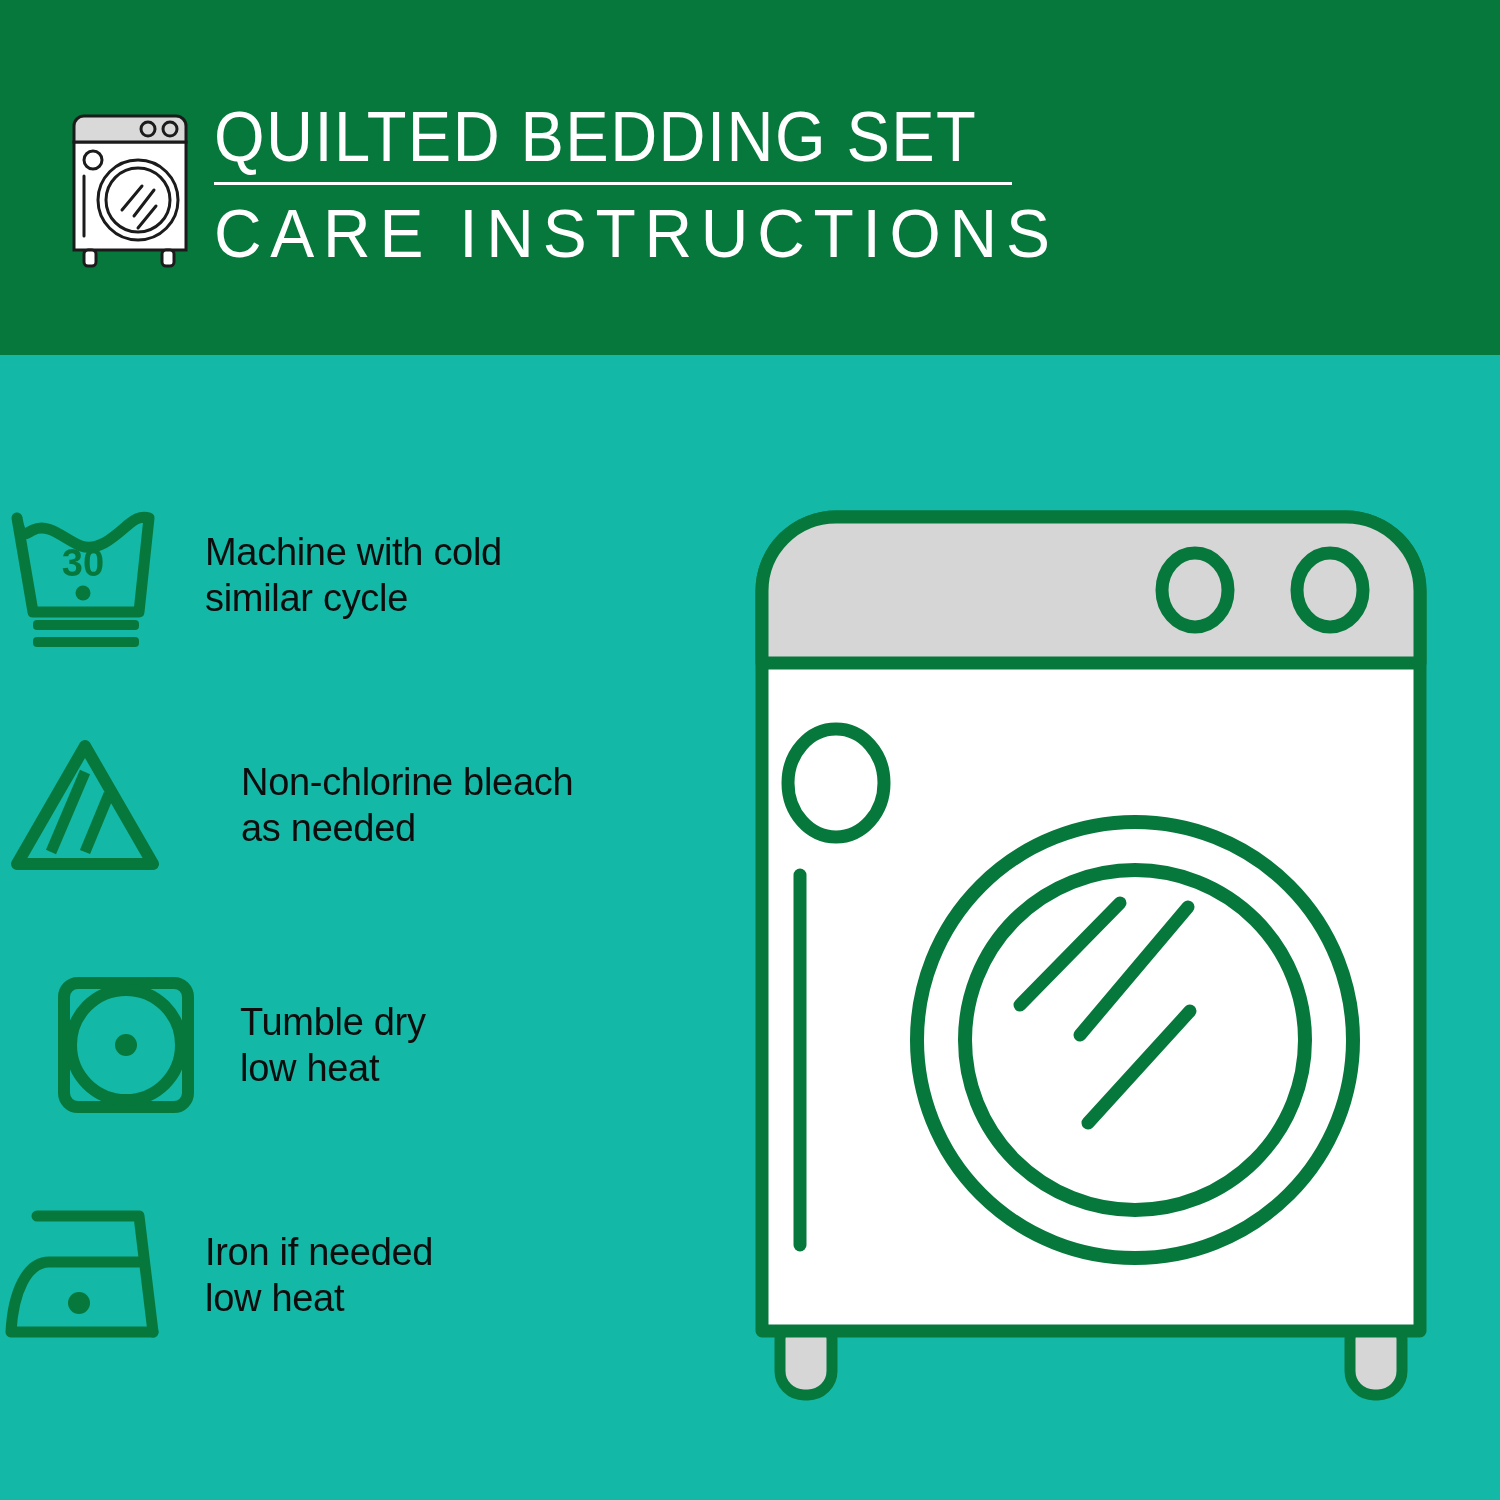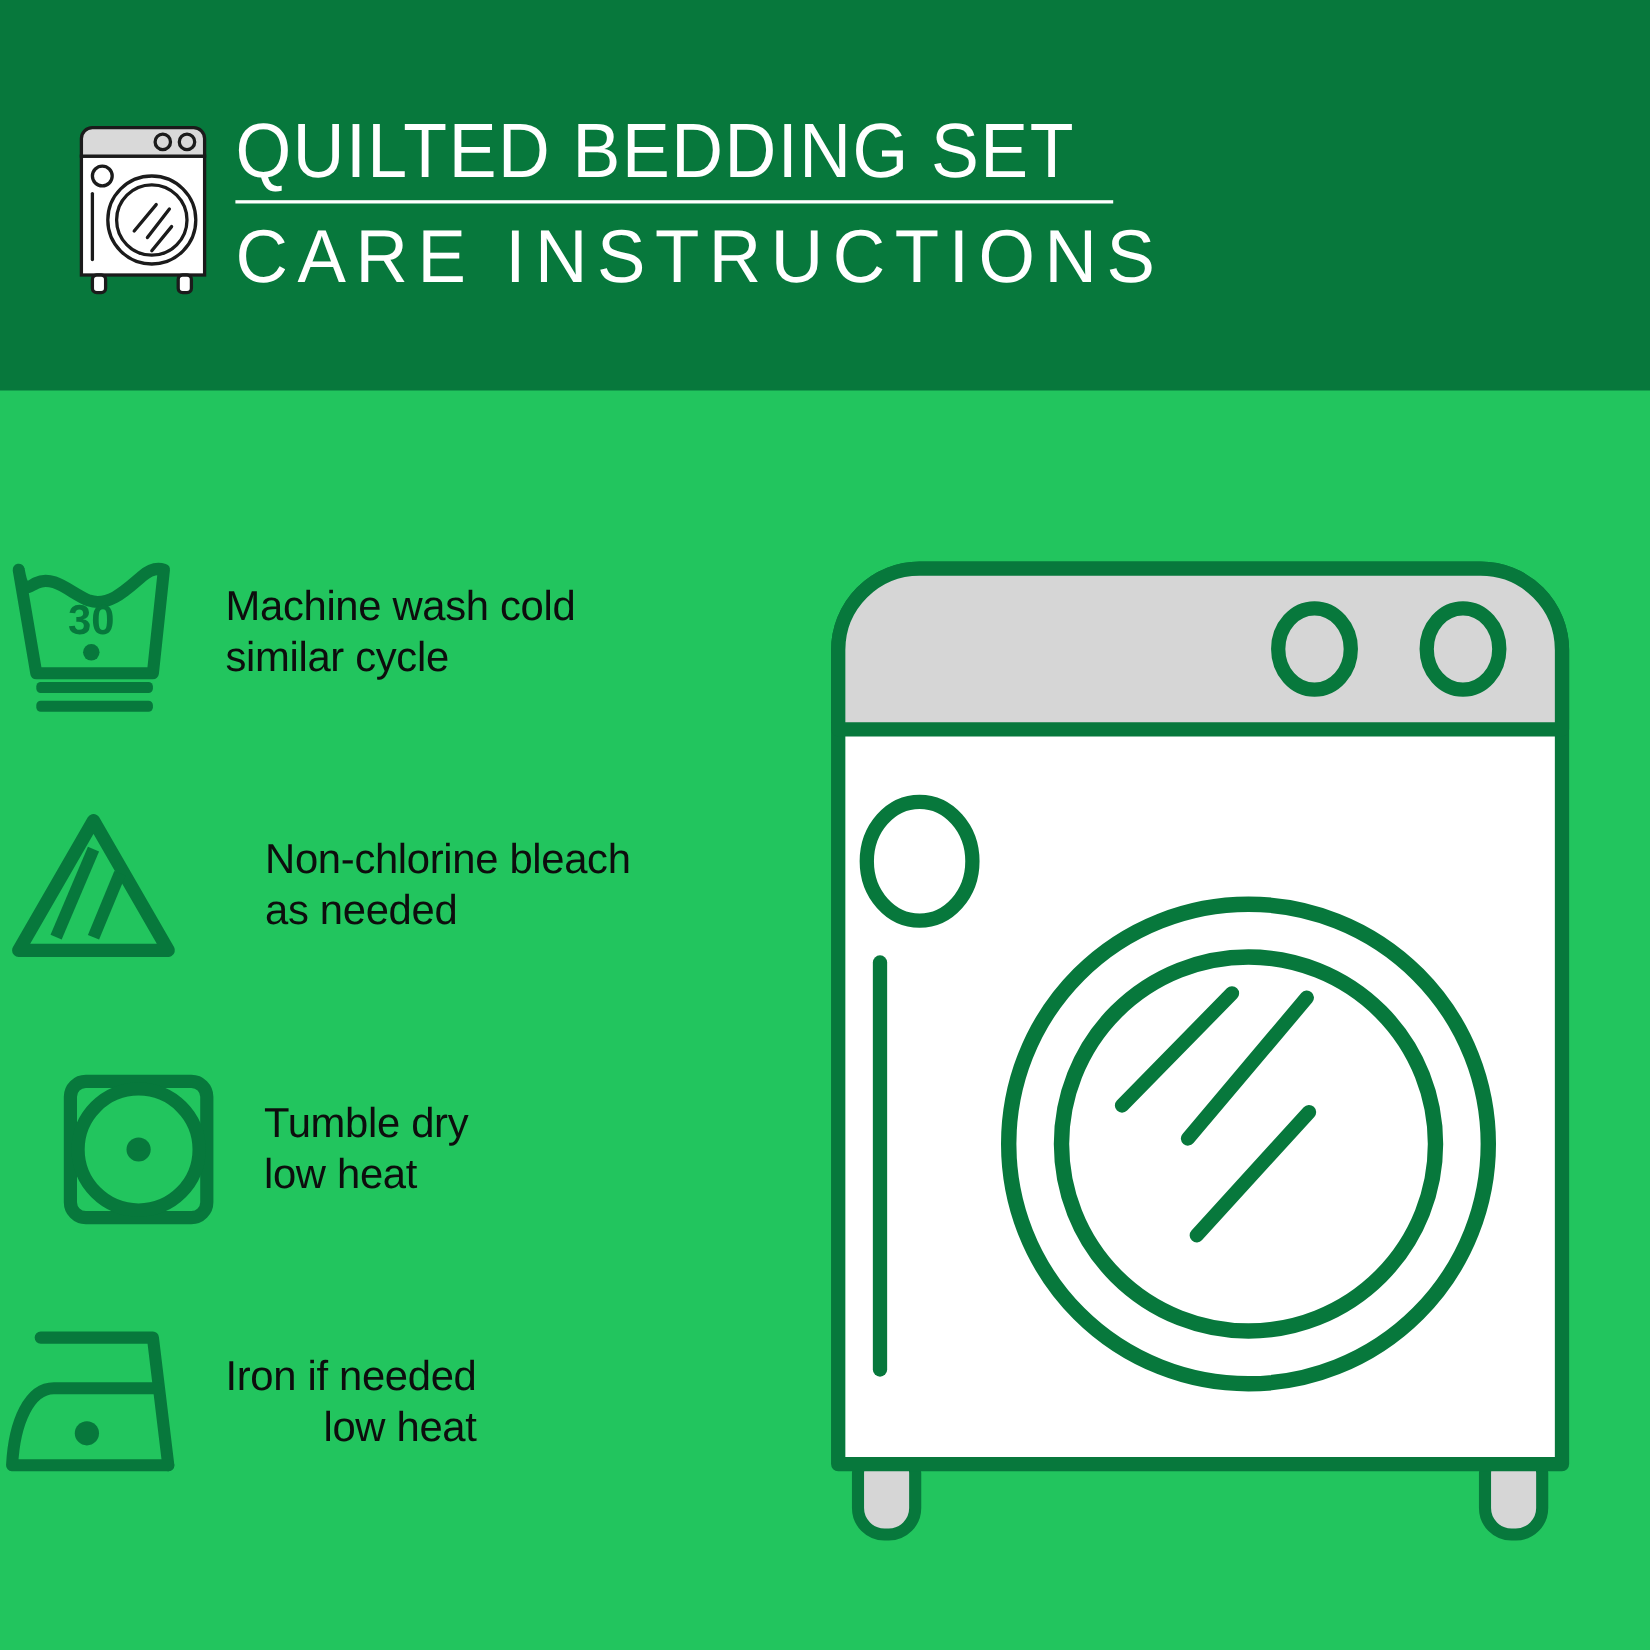--- a/index.html
+++ b/index.html
@@ -7,21 +7,21 @@
     padding: 0;
     background: #ffffff;
   }
   body {
     font-family: "Liberation Sans", sans-serif;
   }
   #page {
     position: relative;
     width: 1500px;
     height: 1500px;
-    background: #22c55e;
+    background: #14b8a6;
     overflow: hidden;
   }
 
   
   #header-band {
     position: absolute;
     left: 0; top: 0;
     width: 1500px;
     height: 355px;
     background: #07783C;
@@ -161,21 +161,21 @@
 
           <rect x="30" y="120" width="106" height="10" rx="4" fill="#07783C"></rect>
           <rect x="30" y="137" width="106" height="10" rx="4" fill="#07783C"></rect>
 
           <text x="80" y="76" font-family="'Liberation Sans', sans-serif" font-size="38" font-weight="bold" fill="#07783C" text-anchor="middle">30</text>
 
           <circle cx="80" cy="93" r="7.5" fill="#07783C"></circle>
         </svg>
       </div>
       <div class="care-text">
-        <span class="tline">Machine wash cold</span>
+        <span class="tline">Machine with cold</span>
         <span class="tline">similar cycle</span>
       </div>
     </div>
 
     <div class="care-row" style="top:230px;gap:36px;">
       <div class="care-icon">
         <svg viewBox="0 0 170 150" width="170" height="150" aria-hidden="true">
 
           <path d="M82 16 L150 134 L14 134 Z" fill="none" stroke="#07783C" stroke-width="12" stroke-linejoin="round"></path>
 
@@ -196,21 +196,21 @@
           <circle cx="88" cy="75" r="55" fill="none" stroke="#07783C" stroke-width="12"></circle>
           <circle cx="88" cy="75" r="11" fill="#07783C"></circle>
         </svg>
       </div>
       <div class="care-text">
         <span class="tline">Tumble dry</span>
         <span class="tline">low heat</span>
       </div>
     </div>
 
-    <div class="care-row" style="top:700px;text-align:right;">
+    <div class="care-row" style="top:700px;">
       <div class="care-icon">
         <svg viewBox="0 0 170 150" width="170" height="150" aria-hidden="true">
 
           <path d="M34 16 H136 L150 132" fill="none" stroke="#07783C" stroke-width="11" stroke-linejoin="round" stroke-linecap="round"></path>
 
           <path d="M140 62 H46 C24 62 10 92 8 132 H150" fill="none" stroke="#07783C" stroke-width="11" stroke-linejoin="round" stroke-linecap="round"></path>
 
           <circle cx="76" cy="103" r="11" fill="#07783C"></circle>
         </svg>
       </div>

